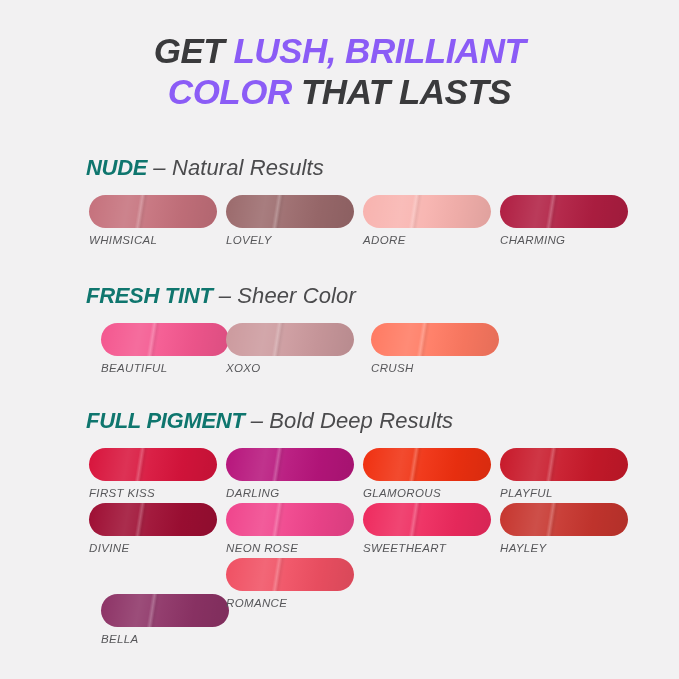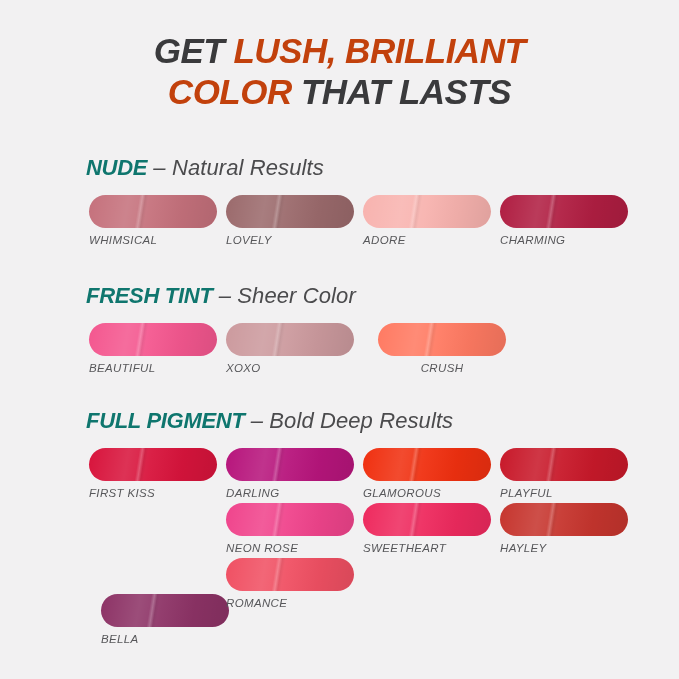--- a/index.html
+++ b/index.html
@@ -36,21 +36,21 @@
     font-size: 35px;
     line-height: 41px;
     letter-spacing: -0.5px;
     color: #3a3a3c;
   }
   .headline .line {
     display: block;
     white-space: nowrap;
   }
   .headline .accent {
-    color: #c2410c;
+    color: #8b5cf6;
   }
 
   
   .section {
     position: absolute;
     left: 0;
     width: 679px;
   }
   .section-head {
     padding-left: 86px;
@@ -164,29 +164,29 @@
               <div class="swatch" style="background: rgb(176, 30, 66);"></div>
               <div class="swatch-label">CHARMING</div>
             </div>
           </div>
         </div>
       </div>
       <div class="section" style="top: 283px;">
         <div class="section-head"><span class="cat">FRESH TINT</span><span class="sub"> – Sheer Color</span></div>
         <div class="swatch-grid">
           <div class="swatch-row">
-            <div class="swatch-cell" style="left: 0px;">
+            <div class="swatch-cell" style="left: 12px;">
               <div class="swatch" style="background: rgb(244, 87, 143);"></div>
               <div class="swatch-label">BEAUTIFUL</div>
             </div>
             <div class="swatch-cell" style="left: 137px;">
               <div class="swatch" style="background: rgb(204, 154, 158);"></div>
               <div class="swatch-label">XOXO</div>
             </div>
-            <div class="swatch-cell" style="left: 289px; text-align: center;">
+            <div class="swatch-cell" style="left: 282px;">
               <div class="swatch" style="background: rgb(255, 122, 98);"></div>
               <div class="swatch-label">CRUSH</div>
             </div>
           </div>
         </div>
       </div>
       <div class="section" style="top: 408px;">
         <div class="section-head"><span class="cat">FULL PIGMENT</span><span class="sub"> – Bold Deep Results</span></div>
         <div class="swatch-grid">
           <div class="swatch-row">
@@ -201,20 +201,24 @@
             <div class="swatch-cell" style="left: 411px;">
               <div class="swatch" style="background: rgb(200, 25, 42);"></div>
               <div class="swatch-label">PLAYFUL</div>
             </div>
             <div class="swatch-cell" style="left: 274px;">
               <div class="swatch" style="background: rgb(240, 48, 16);"></div>
               <div class="swatch-label">GLAMOROUS</div>
             </div>
           </div>
           <div class="swatch-row">
+            <div class="swatch-cell" style="left: 0px;">
+              <div class="swatch" style="background: rgb(158, 14, 51);"></div>
+              <div class="swatch-label">DIVINE</div>
+            </div>
             <div class="swatch-cell" style="left: 137px;">
               <div class="swatch" style="background: rgb(240, 68, 140);"></div>
               <div class="swatch-label">NEON ROSE</div>
             </div>
             <div class="swatch-cell" style="left: 274px;">
               <div class="swatch" style="background: rgb(238, 42, 94);"></div>
               <div class="swatch-label">SWEETHEART</div>
             </div>
             <div class="swatch-cell" style="left: 411px;">
               <div class="swatch" style="background: rgb(198, 53, 46);"></div>

